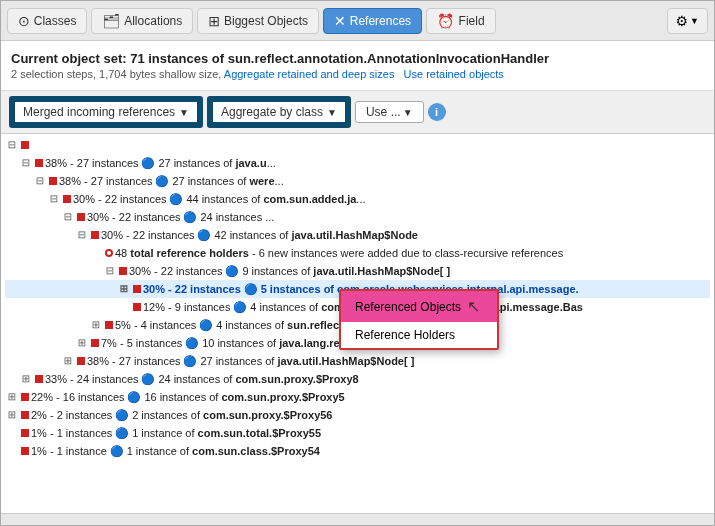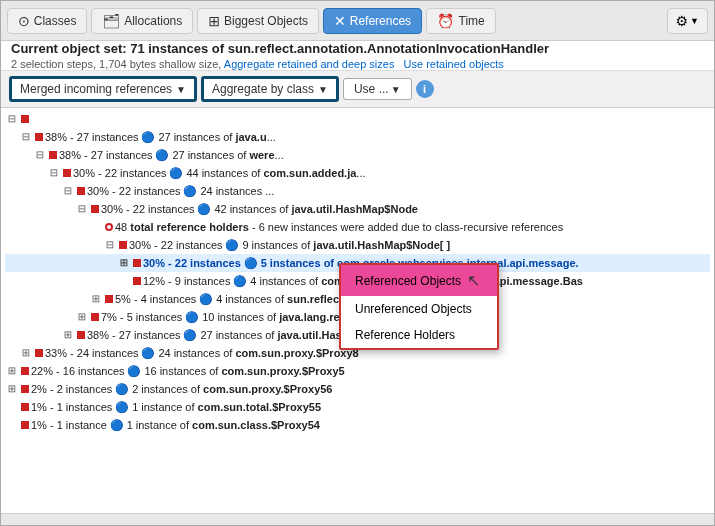--- a/index.html
+++ b/index.html
@@ -59,21 +59,21 @@
       gap: 2px;
       padding: 4px 8px;
       border: 1px solid #ccc;
       border-radius: 4px;
       background: #f0f0f0;
       cursor: pointer;
       font-size: 14px;
     }
     
     .info-bar {
-      padding: 0 10px;
+      padding: 10px 10px;
       background: #fff;
       border-bottom: 1px solid #ddd;
     }
     .info-bar-title {
       font-size: 13px;
       font-weight: bold;
       color: #222;
     }
     .info-bar-sub {
       font-size: 11px;
@@ -92,21 +92,21 @@
       gap: 4px;
       padding: 5px 8px;
       background: #f0f0f0;
       border-bottom: 1px solid #ccc;
     }
     .dropdown-btn {
       display: flex;
       align-items: center;
       gap: 4px;
       padding: 3px 8px;
-      border: 3px solid #0c4a6e;
+      border: 6px solid #0c4a6e;
       border-radius: 3px;
       background: #fff;
       cursor: pointer;
       font-size: 12px;
       color: #333;
     }
     .dropdown-btn .arrow { font-size: 10px; }
     .use-btn {
       display: flex;
       align-items: center;
@@ -231,21 +231,21 @@
     <button class="tab-btn">
       <span class="icon">⊞</span>
       <span>Biggest Objects</span>
     </button>
     <button class="tab-btn active tab-btn-references">
       <span class="icon">✕</span>
       <span>References</span>
     </button>
     <button class="tab-btn">
       <span class="icon">⏰</span>
-      <span>Time</span>
+      <span>Field</span>
     </button>
     <div class="spacer"></div>
     <button class="gear-btn">
       <span>⚙</span>
       <span style="font-size:9px;">▼</span>
     </button>
   </div>
 
   <div class="info-bar">
     <div class="info-bar-title">Current object set:  71 instances of sun.reflect.annotation.AnnotationInvocationHandler</div>
@@ -401,22 +401,19 @@
       <span class="red-square"></span>
       <span>1% - 1 instance <span style="color:#228822">🔵</span> 1 instance of <b>com.sun.class.$Proxy54</b></span>
     </div>
 
     <div class="dropdown-menu">
       <div class="dropdown-menu-item selected">
         <span>Referenced Objects</span>
         <span style="font-size:16px; color:#333;">↖</span>
       </div>
       <div class="dropdown-menu-item">
-        <span>Unreferenced Objects</span>
-      </div>
-      <div class="dropdown-menu-item">
         <span>Reference Holders</span>
       </div>
     </div>
   </div>
 
   <div class="bottom-scroll"></div>
 </div>
 
 </body></html>

